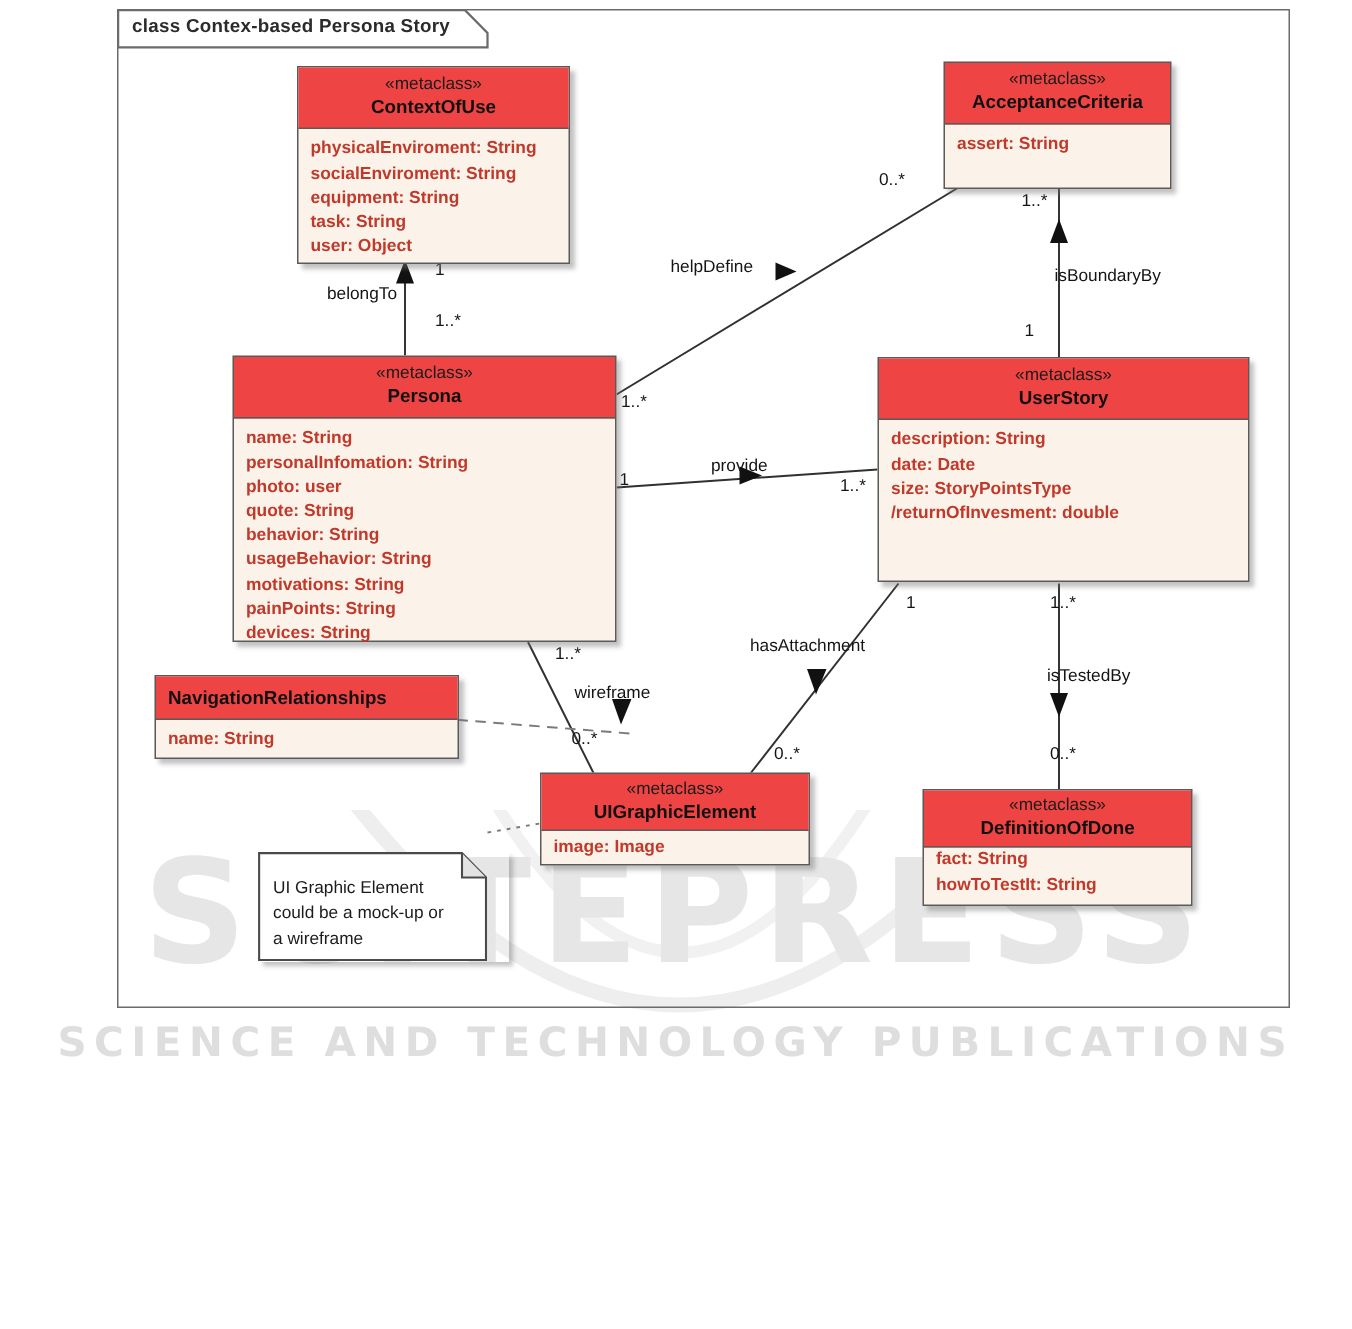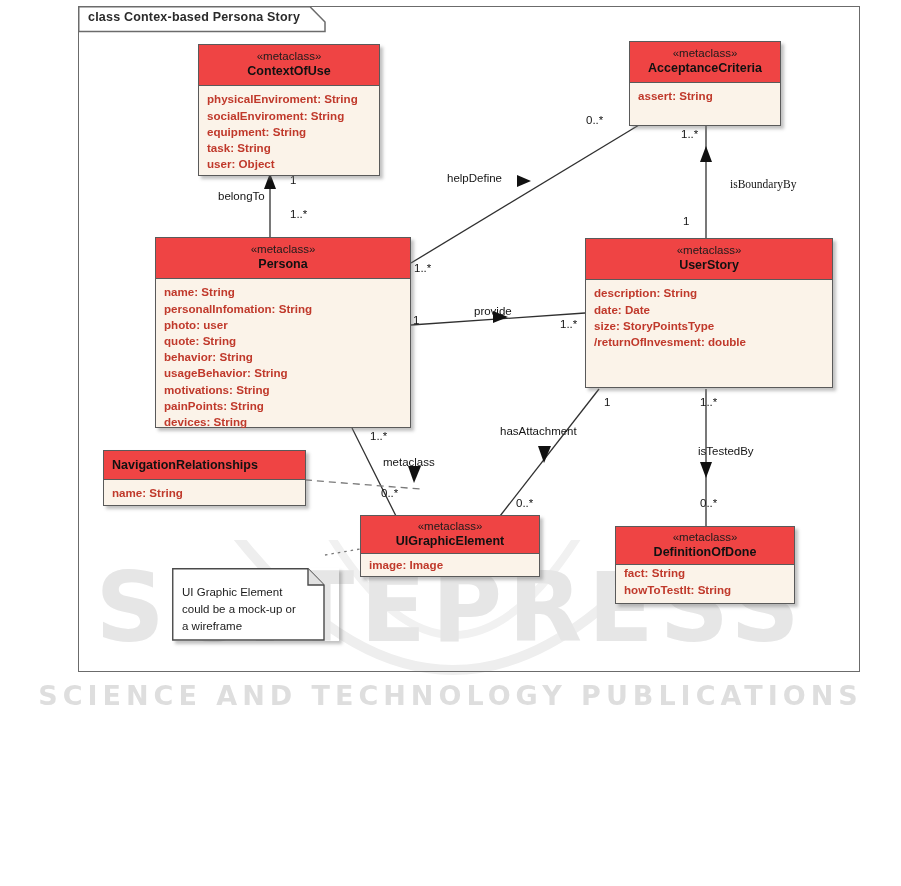--- a/index.html
+++ b/index.html
@@ -247,29 +247,29 @@
   </svg>
 
   <div class="edge-label" style="left:218px; top:190px;">belongTo</div>
   <div class="mult" style="left:290px; top:174px;">1</div>
   <div class="mult" style="left:290px; top:208px;">1..*</div>
 
   <div class="edge-label" style="left:447px; top:172px;">helpDefine</div>
   <div class="mult" style="left:586px; top:114px;">0..*</div>
   <div class="mult" style="left:414px; top:262px;">1..*</div>
 
-  <div class="edge-label" style="left:730px; top:178px;font-family:Liberation Serif, serif;">isBoundaryBy</div>
+  <div class="edge-label" style="left:703px; top:178px;">isBoundaryBy</div>
   <div class="mult" style="left:681px; top:128px;">1..*</div>
   <div class="mult" style="left:683px; top:215px;">1</div>
 
   <div class="edge-label" style="left:474px; top:305px;">provide</div>
   <div class="mult" style="left:413px; top:314px;">1</div>
   <div class="mult" style="left:560px; top:318px;">1..*</div>
 
-  <div class="edge-label" style="left:383px; top:456px;">metaclass</div>
+  <div class="edge-label" style="left:383px; top:456px;">wireframe</div>
   <div class="mult" style="left:370px; top:430px;">1..*</div>
   <div class="mult" style="left:381px; top:487px;">0..*</div>
 
   <div class="edge-label" style="left:500px; top:425px;">hasAttachment</div>
   <div class="mult" style="left:604px; top:396px;">1</div>
   <div class="mult" style="left:516px; top:497px;">0..*</div>
 
   <div class="edge-label" style="left:698px; top:445px;">isTestedBy</div>
   <div class="mult" style="left:700px; top:396px;">1..*</div>
   <div class="mult" style="left:700px; top:497px;">0..*</div>

